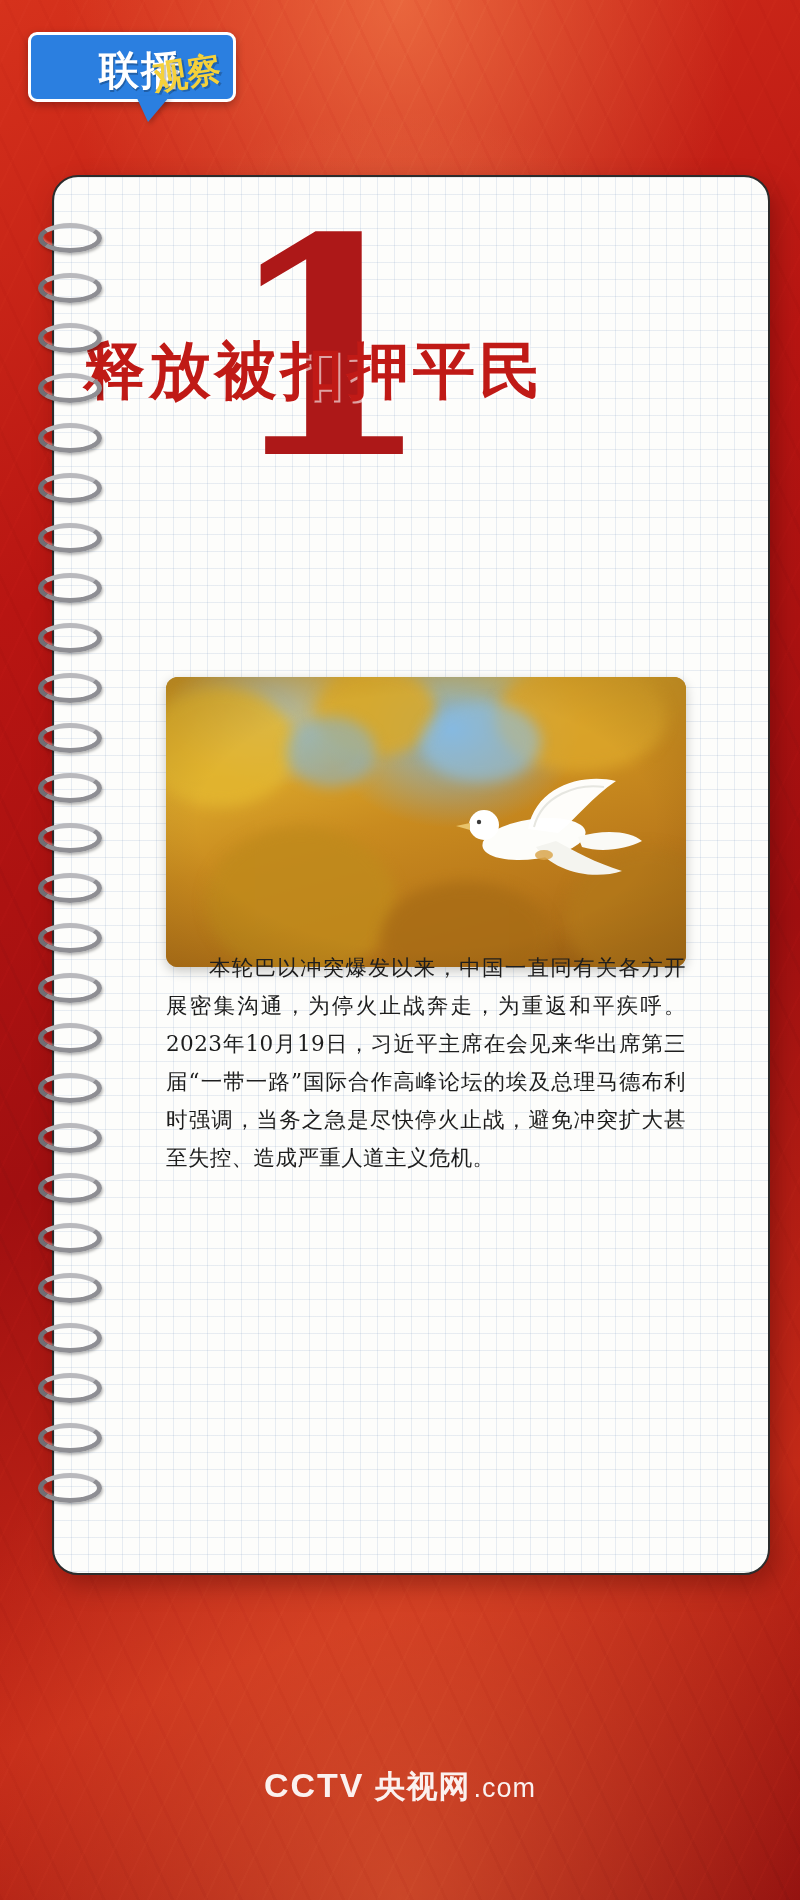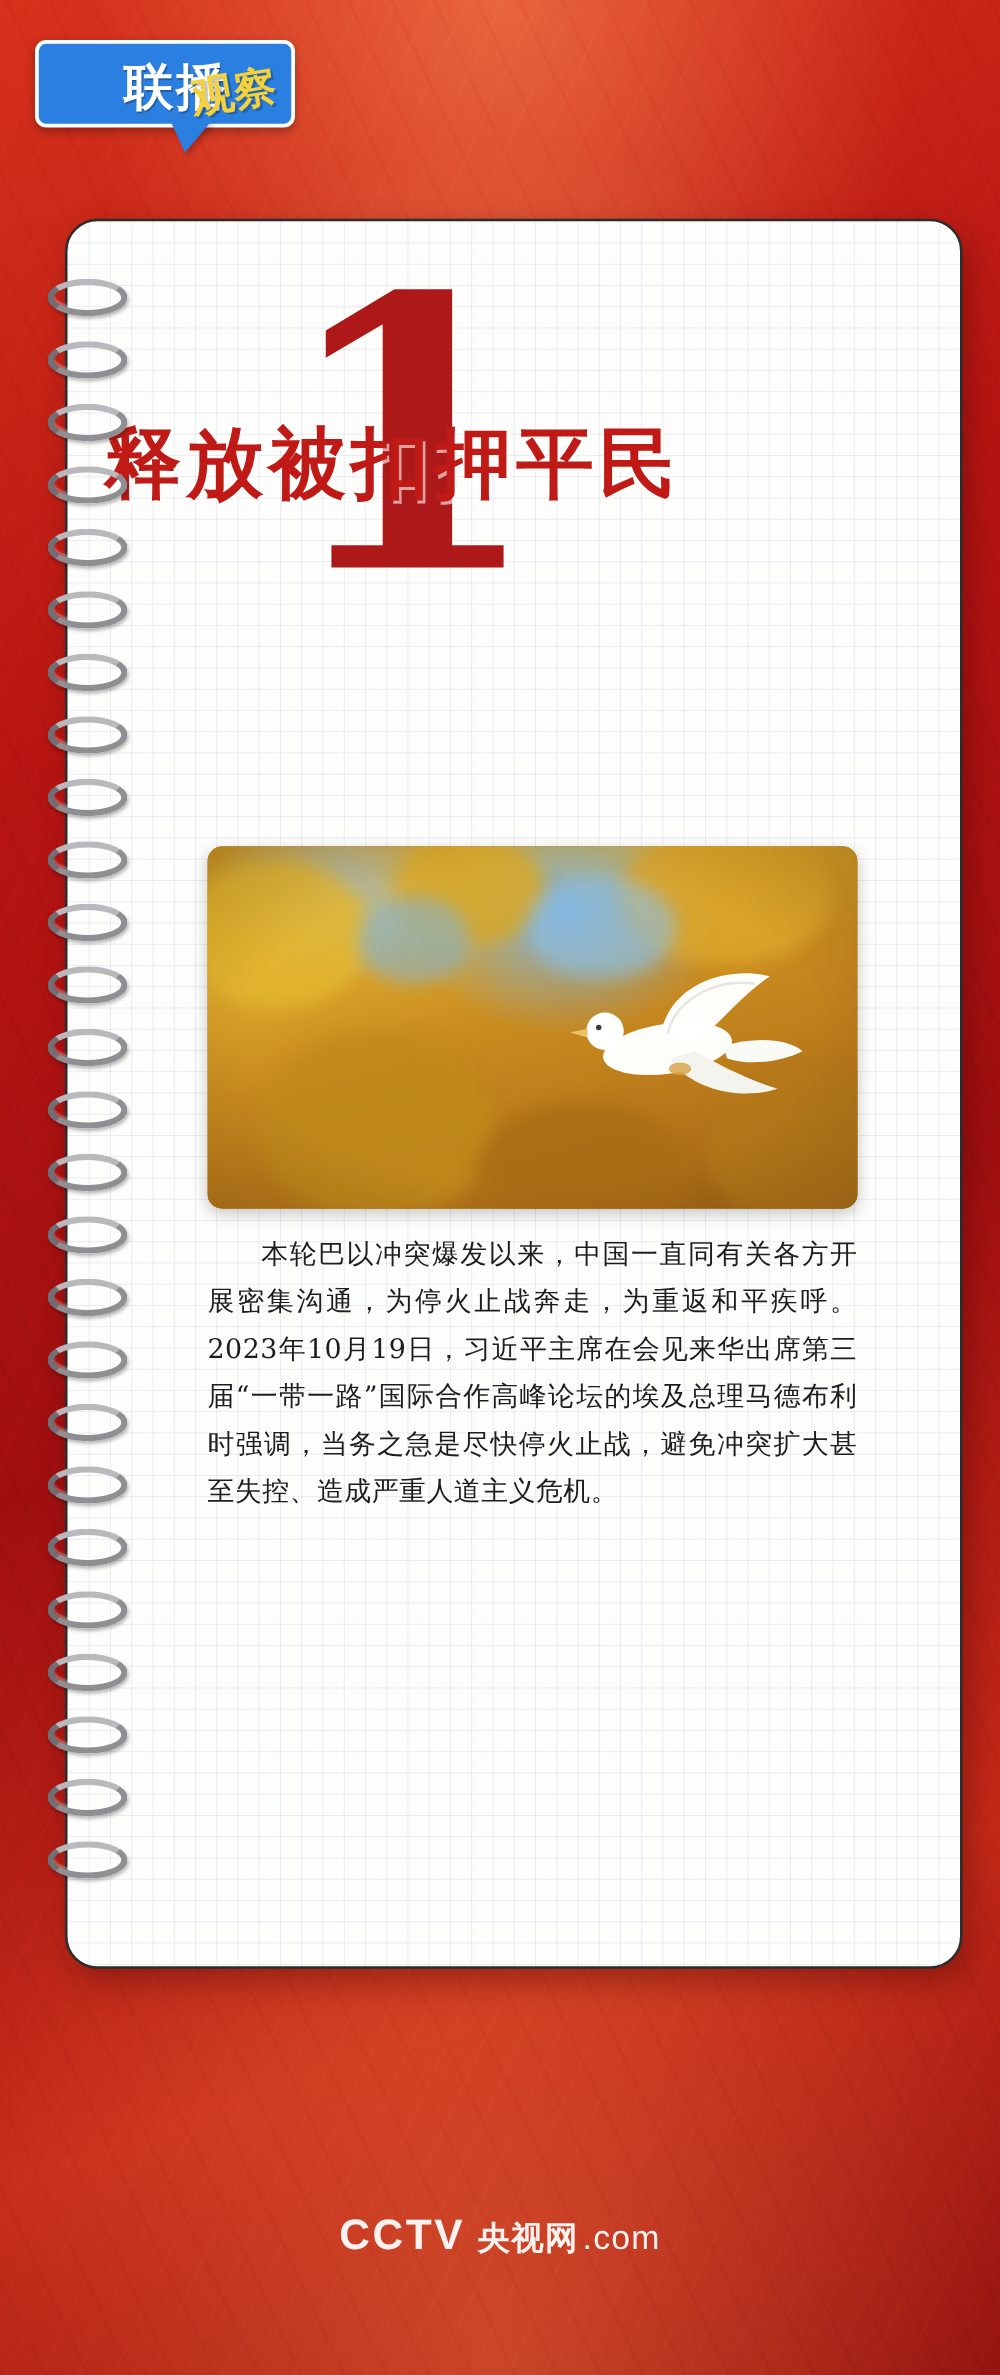--- a/index.html
+++ b/index.html
@@ -172,21 +172,21 @@
     letter-spacing: 0.4px;
   }
   .para { text-indent: 2em; margin-bottom: 6px; }
   .hl {
     background: linear-gradient(to bottom, rgba(255,226,120,0.0) 18%, #ffe070 18%, #ffe070 92%, rgba(255,226,120,0) 92%);
     padding: 1px 0;
   }
 
   #para1-wrap { position: absolute; left: 112px; top: 300px; width: 520px; z-index: 4; }
   #photo-wrap { position: absolute; left: 112px; top: 500px; width: 520px; z-index: 4; }
-  #para2-wrap { position: absolute; left: 112px; top: 808px; width: 520px; z-index: 4; }
+  #para2-wrap { position: absolute; left: 112px; top: 772px; width: 520px; z-index: 4; }
 
   
   .photo {
     position: relative;
     width: 520px; height: 290px;
     border-radius: 12px;
     overflow: hidden;
     box-shadow: 0 4px 12px rgba(0,0,0,0.22);
     background: #b47a1c;
   }
@@ -229,21 +229,21 @@
     font-family: "Liberation Sans", sans-serif;
     font-size: 34px;
     font-weight: 700;
     color: #ffffff;
     letter-spacing: 1px;
     opacity: 0.93;
   }
   .footer-cctv { letter-spacing: 2px; }
   .footer-cn {
     font-family: "DejaVu Serif", serif;
-    font-size: 26px;
+    font-size: 31px;
     font-weight: 700;
     margin-left: 10px;
   }
   .footer-com {
     font-size: 27px;
     font-weight: 400;
     margin-left: 3px;
   }
 </style>
 </head>

